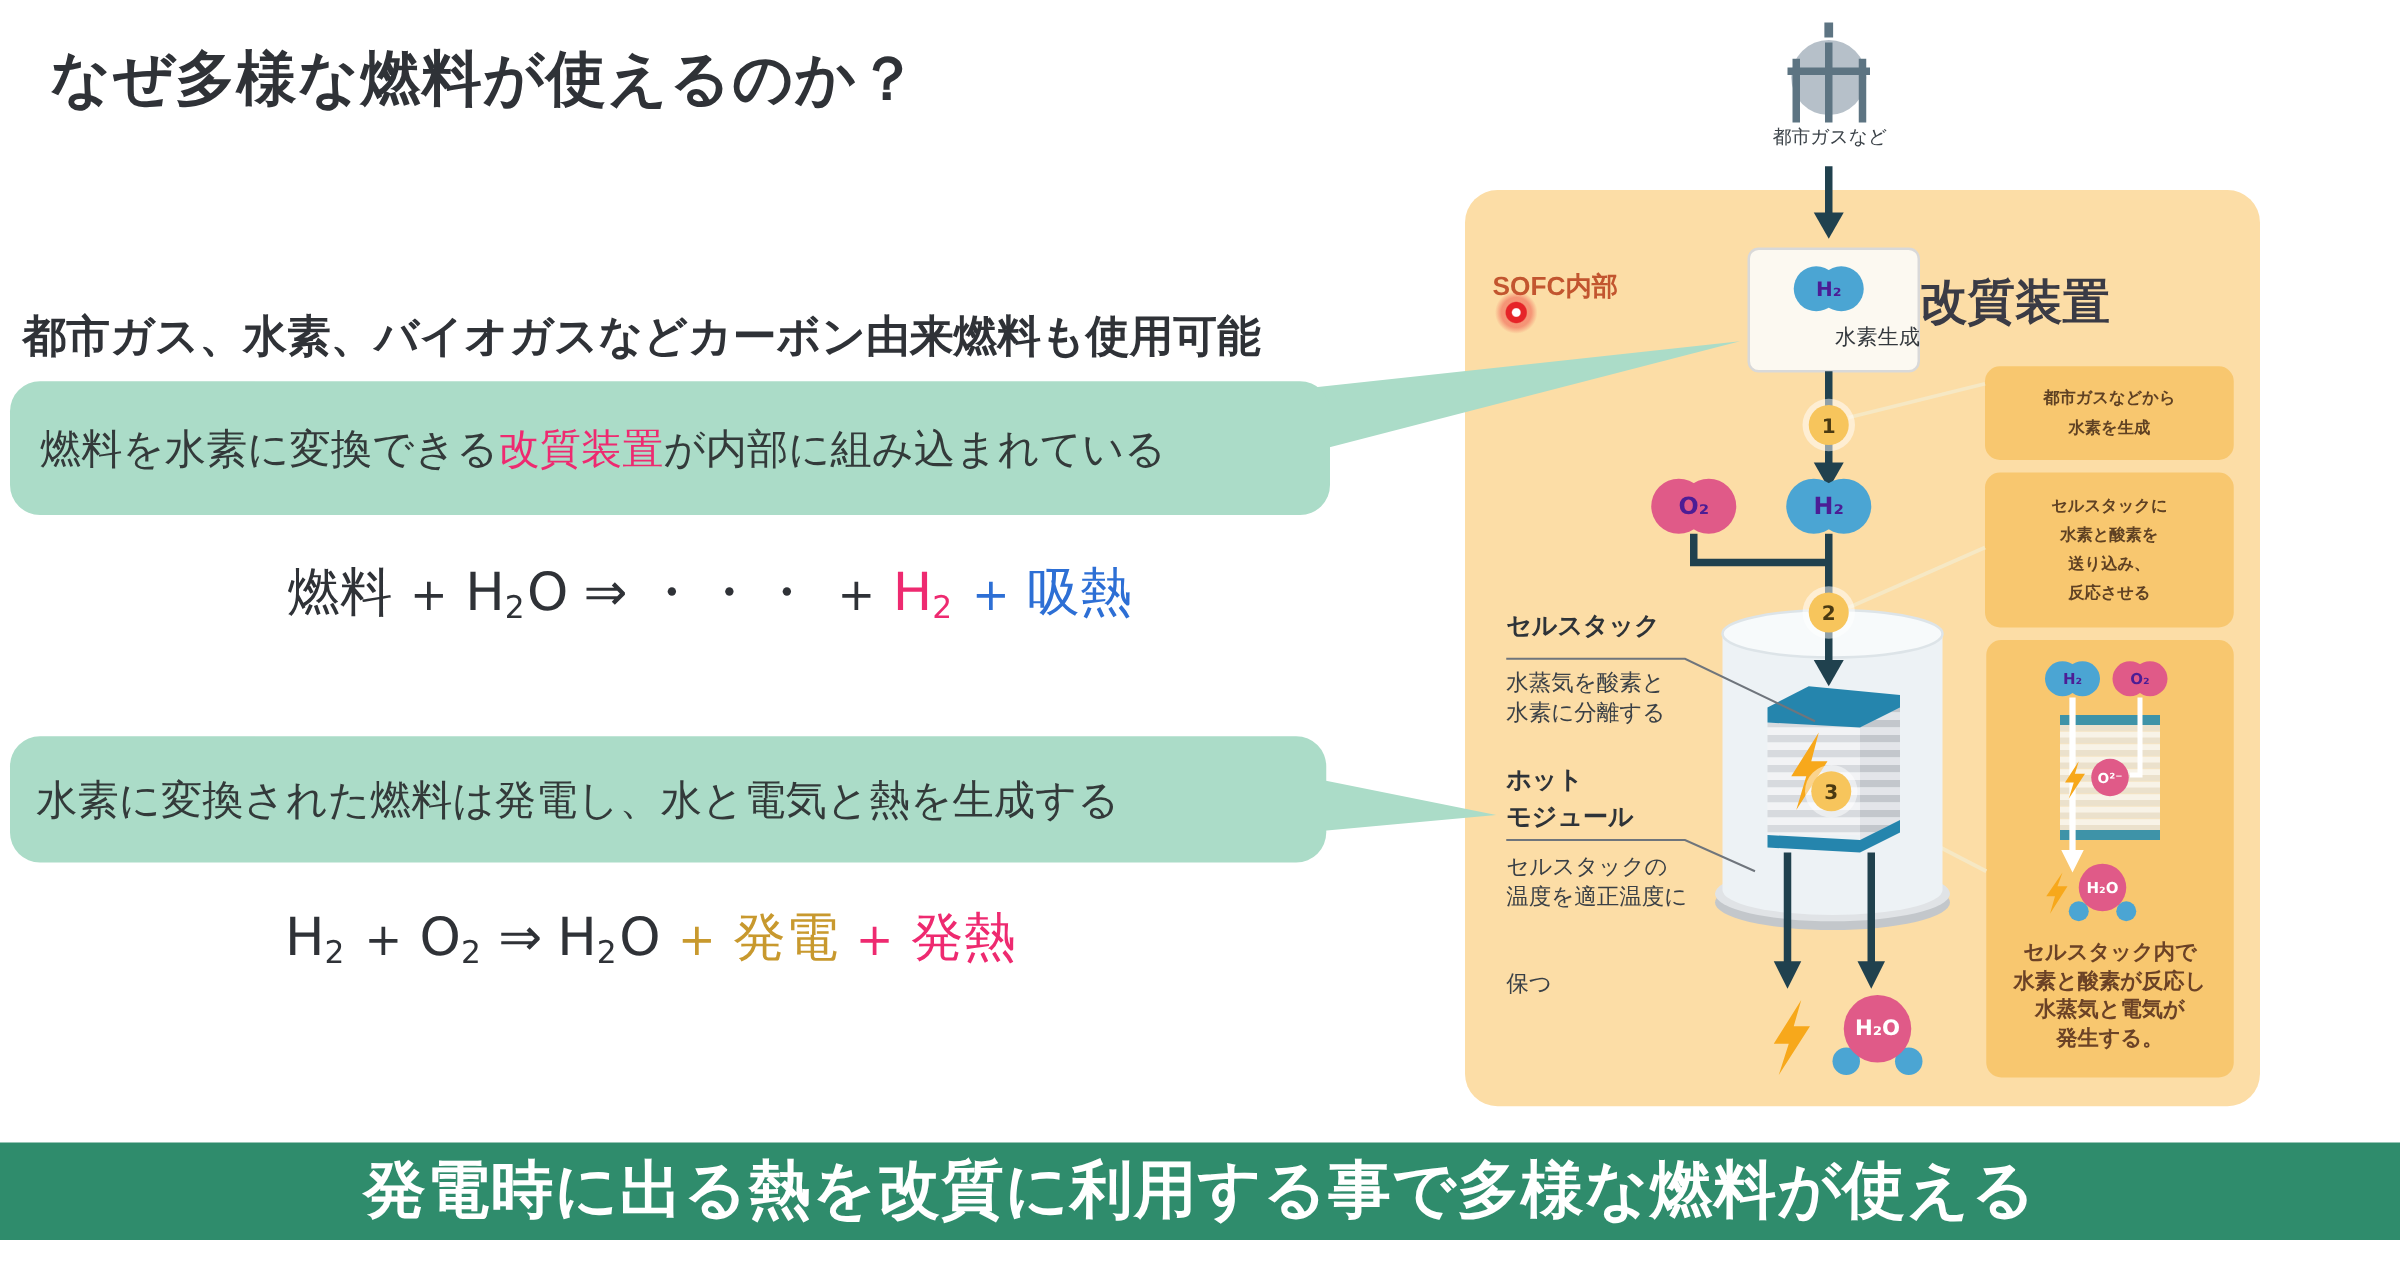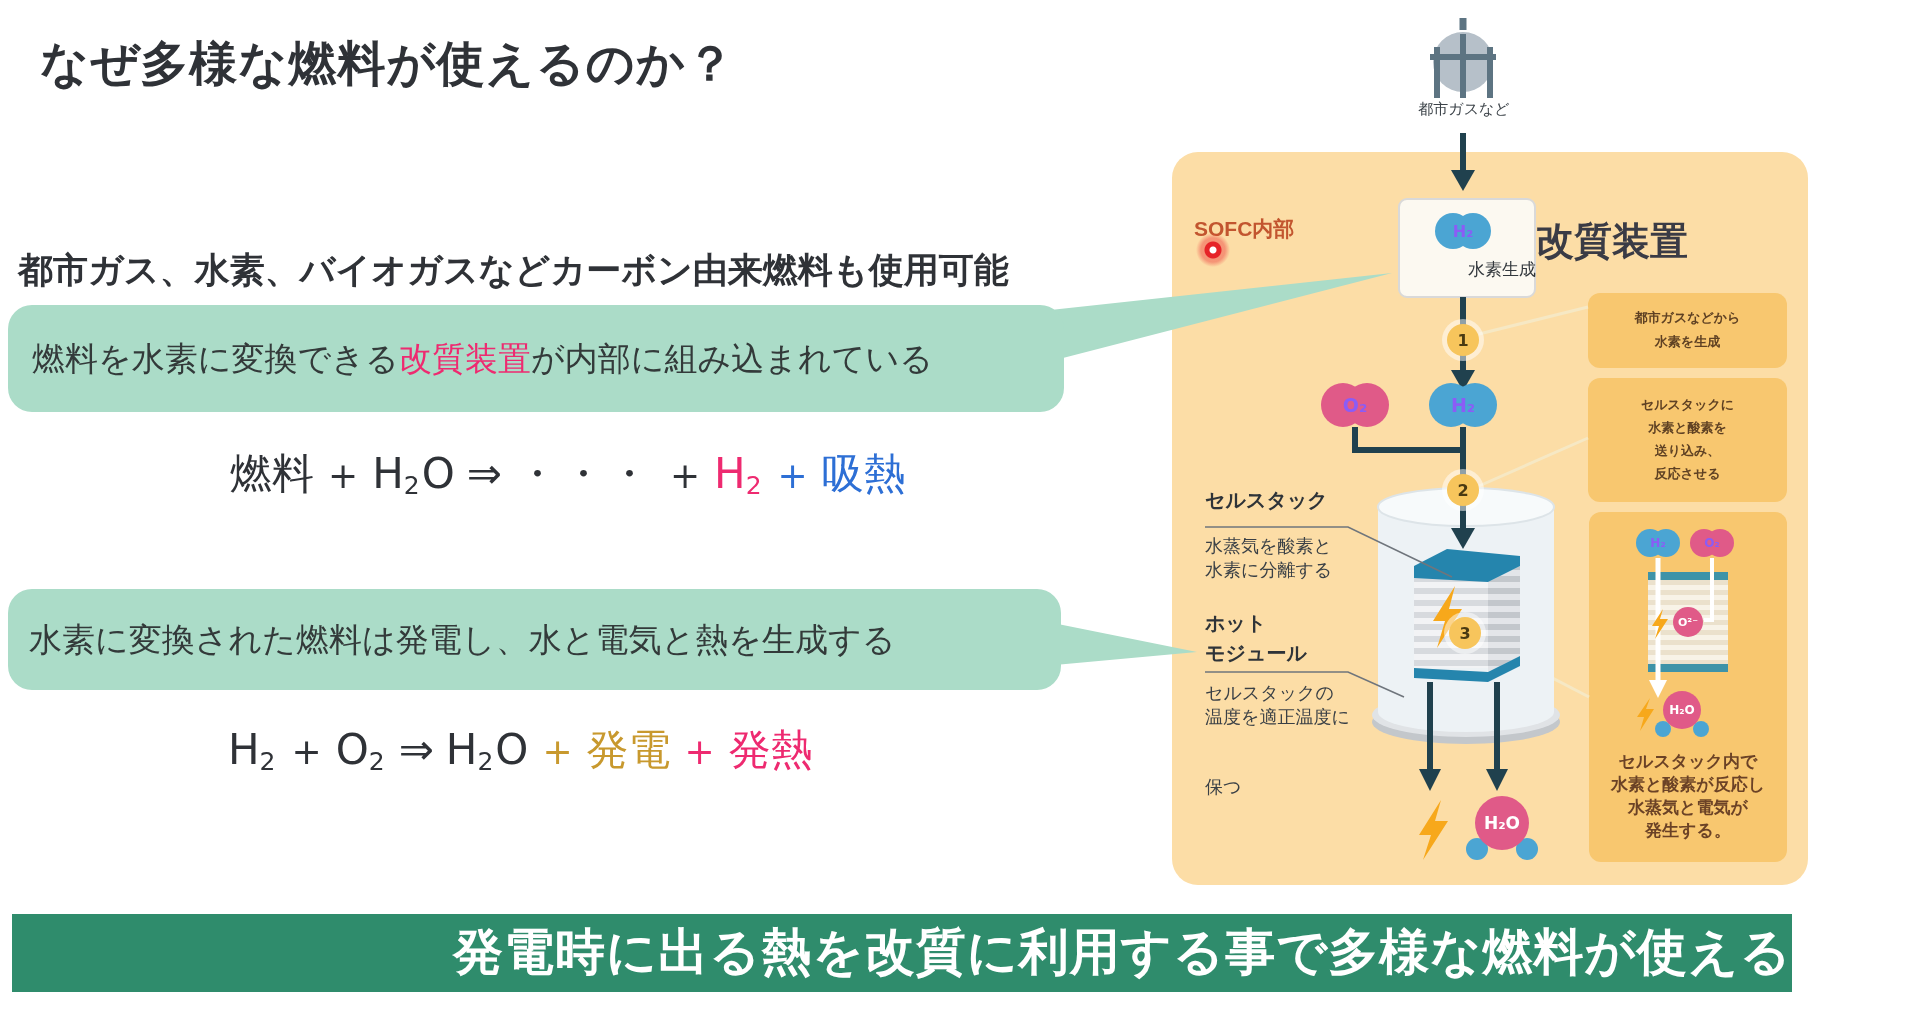--- a/index.html
+++ b/index.html
@@ -24,22 +24,22 @@
   .formula{position:absolute;font-family:"DejaVu Sans","Liberation Sans",sans-serif;font-size:42px;
            display:flex;align-items:baseline;z-index:3;}
   #formula1{left:230px;top:446px;}
   #formula2{left:228px;top:722px;}
   .formula span{white-space:pre;}
   .dk{color:var(--ink);} .pk{color:var(--pink);} .bl{color:var(--blue);} .gd{color:var(--gold);}
   .plus{margin:0 14px;font-size:36px;}
   .arr{margin:0 12px;}
   .dots{letter-spacing:4px;margin:0 2px;}
   .sb{font-size:25px;position:relative;top:6px;margin-right:2px;}
-  #banner{left:12px;top:914px;width:1780px;height:78px;background:var(--green);display:flex;
-          align-items:center;justify-content:flex-end;z-index:4;}
+  #banner{left:0;top:914px;width:1920px;height:78px;background:var(--green);display:flex;
+          align-items:center;justify-content:center;z-index:4;}
   #banner div{color:#fff;font-size:50px;font-weight:bold;letter-spacing:1px;}
   #panel{left:1172px;top:152px;width:636px;height:733px;background:var(--panel);border-radius:26px;z-index:1;}
   #sofc-label{left:1194px;top:168px;font-size:21px;font-weight:600;color:var(--rust);z-index:3;margin-top:47px;}
   #source-label{left:1396px;top:100px;width:136px;text-align:center;font-size:15px;color:#3c4349;z-index:3;}
   #reformer-box{left:1398px;top:198px;width:134px;height:96px;background:#fcf9f1;border:2px solid #d9d9d9;
                 border-radius:9px;z-index:2;}
   #reformer-label{left:1398px;top:258px;width:138px;text-align:right;font-size:17px;color:#33383d;z-index:3;}
   #reformer-heading{left:1536px;top:216px;font-size:38px;font-weight:bold;color:#3a3b45;z-index:3;}
   .note{position:absolute;background:var(--note);border-radius:12px;color:var(--notetext);
         text-align:center;font-size:13px;line-height:24px;font-weight:600;z-index:1;}
@@ -52,21 +52,21 @@
   .dlabel-s{position:absolute;font-size:18px;color:#3a4046;z-index:3;}
   .step{position:absolute;width:32px;height:32px;border-radius:50%;background:var(--stepbg);
         color:var(--steptext);font-weight:bold;font-size:16px;display:flex;align-items:center;
         justify-content:center;box-shadow:0 0 0 5px rgba(255,255,255,0.5);z-index:6;
         font-family:"DejaVu Sans",sans-serif;}
   #step1{left:1447px;top:324px;} #step2{left:1447px;top:474px;} #step3{left:1449px;top:617px;}
   .mol{position:absolute;z-index:6;}
   .mol .c{position:absolute;top:0;border-radius:50%;}
   .mol.blue .c{background:var(--molblue);} .mol.pinkm .c{background:var(--molpink);}
   .mol .mlabel{position:absolute;left:0;top:0;width:100%;height:100%;display:flex;align-items:center;
-        justify-content:center;color:#8b5cf6;font-weight:bold;font-family:"DejaVu Sans",sans-serif;}
+        justify-content:center;color:#4c1d95;font-weight:bold;font-family:"DejaVu Sans",sans-serif;}
   .mol.big{width:68px;height:44px;} .mol.big .c{width:44px;height:44px;} .mol.big .c2{left:24px;}
   .mol.big .mlabel{font-size:19px;}
   .mol.med{width:56px;height:36px;} .mol.med .c{width:36px;height:36px;} .mol.med .c2{left:20px;}
   .mol.med .mlabel{font-size:16px;}
   .mol.mini{width:44px;height:28px;} .mol.mini .c{width:28px;height:28px;} .mol.mini .c2{left:16px;}
   .mol.mini .mlabel{font-size:12px;}
   .c1{left:0;}
   .h2o{position:absolute;z-index:6;}
   .h2o .d{position:absolute;border-radius:50%;background:var(--molblue);bottom:0;}
   .h2o .b{position:absolute;border-radius:50%;background:var(--molpink);top:0;}

